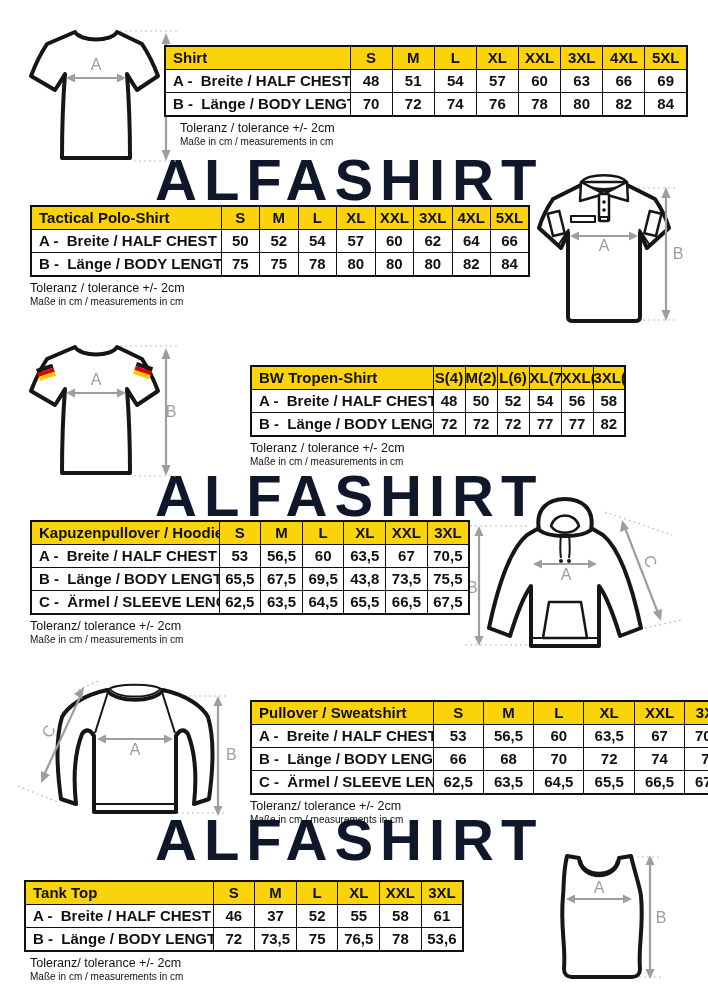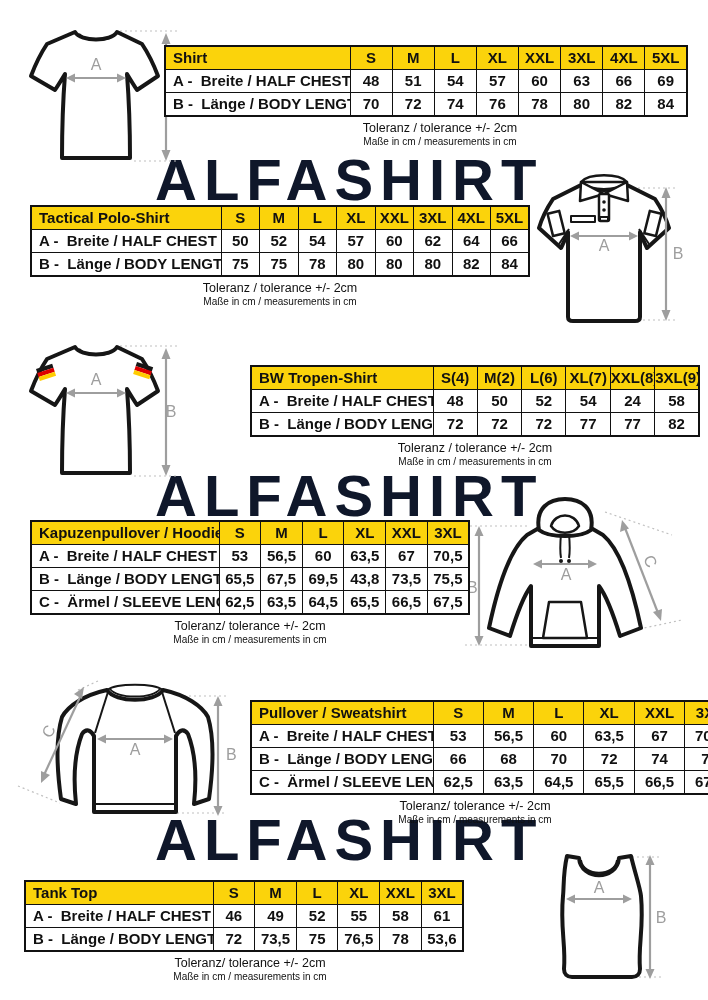--- a/index.html
+++ b/index.html
@@ -8,21 +8,21 @@
   .wm{position:absolute;font-weight:bold;font-size:58px;letter-spacing:7px;color:#0f172a;
       white-space:nowrap;z-index:0;user-select:none;}
   .diagram{position:absolute;z-index:1;}
   .size-table{position:absolute;z-index:2;border-collapse:collapse;table-layout:fixed;background:#fff;
       border:2px solid #111;}
   .size-table th,.size-table td{border:1px solid #111;height:22px;padding:0;
       font-weight:bold;font-size:15px;line-height:22px;overflow:hidden;}
   .size-table th.title,.size-table td.label{text-align:left;padding-left:7px;white-space:pre;}
   .size-table th{background:#fbd30b;}
   .size-table th.size,.size-table td.val{text-align:center;}
-  .tol{position:absolute;z-index:2;text-align:center;}
+  .tol{position:absolute;z-index:2;}
   .tol .l1{font-size:12.5px;}
   .tol .l2{font-size:10px;margin-top:1px;}
   svg .garment{fill:#fff;stroke:#161616;stroke-width:4;stroke-linejoin:round;}
   svg .detail{fill:none;stroke:#161616;stroke-width:2;stroke-linejoin:round;}
   svg .detail-f{fill:#fff;stroke:#161616;stroke-width:2.5;stroke-linejoin:round;}
   svg .arrow{stroke:#9e9e9e;stroke-width:2.2;fill:none;}
   svg .head{fill:#9e9e9e;stroke:none;}
   svg .leader{stroke:#c0c0c0;stroke-width:1.2;stroke-dasharray:2,3;fill:none;}
   svg .arrow-label{fill:#9e9e9e;font-size:16px;font-family:"Liberation Sans",sans-serif;}
 </style>
@@ -201,21 +201,21 @@
     </g>
     <line class="arrow" x1="49" y1="58" x2="103" y2="58"></line>
     <polygon class="head" points="46,58 55,53.5 55,62.5"></polygon>
     <polygon class="head" points="106,58 97,53.5 97,62.5"></polygon>
     <text class="arrow-label" x="76" y="50" text-anchor="middle">A</text>
     <line class="arrow" x1="146" y1="22" x2="146" y2="132"></line>
     <polygon class="head" points="146,13 141.5,24 150.5,24"></polygon>
     <polygon class="head" points="146,141 141.5,130 150.5,130"></polygon>
     <text class="arrow-label" x="151" y="82" text-anchor="middle">B</text>
   </svg>
-  <table class="size-table" style="left:250px;top:365px;width:450px;">
+  <table class="size-table" style="left:250px;top:365px;width:376px;">
       <colgroup>
         <col style="width: 182px;">
         <col>
         <col>
         <col>
         <col>
         <col>
         <col>
       </colgroup>
       <thead>
@@ -229,21 +229,21 @@
           <th class="size">3XL(9)</th>
         </tr>
       </thead>
       <tbody>
         <tr>
           <td class="label">A -  Breite / HALF CHEST</td>
           <td class="val">48</td>
           <td class="val">50</td>
           <td class="val">52</td>
           <td class="val">54</td>
-          <td class="val">24</td>
+          <td class="val">56</td>
           <td class="val">58</td>
         </tr>
         <tr>
           <td class="label">B -  Länge / BODY LENGTH</td>
           <td class="val">72</td>
           <td class="val">72</td>
           <td class="val">72</td>
           <td class="val">77</td>
           <td class="val">77</td>
           <td class="val">82</td>
@@ -436,21 +436,21 @@
           <th class="size">L</th>
           <th class="size">XL</th>
           <th class="size">XXL</th>
           <th class="size">3XL</th>
         </tr>
       </thead>
       <tbody>
         <tr>
           <td class="label">A -  Breite / HALF CHEST</td>
           <td class="val">46</td>
-          <td class="val">49</td>
+          <td class="val">37</td>
           <td class="val">52</td>
           <td class="val">55</td>
           <td class="val">58</td>
           <td class="val">61</td>
         </tr>
         <tr>
           <td class="label">B -  Länge / BODY LENGTH</td>
           <td class="val">72</td>
           <td class="val">73,5</td>
           <td class="val">75</td>

